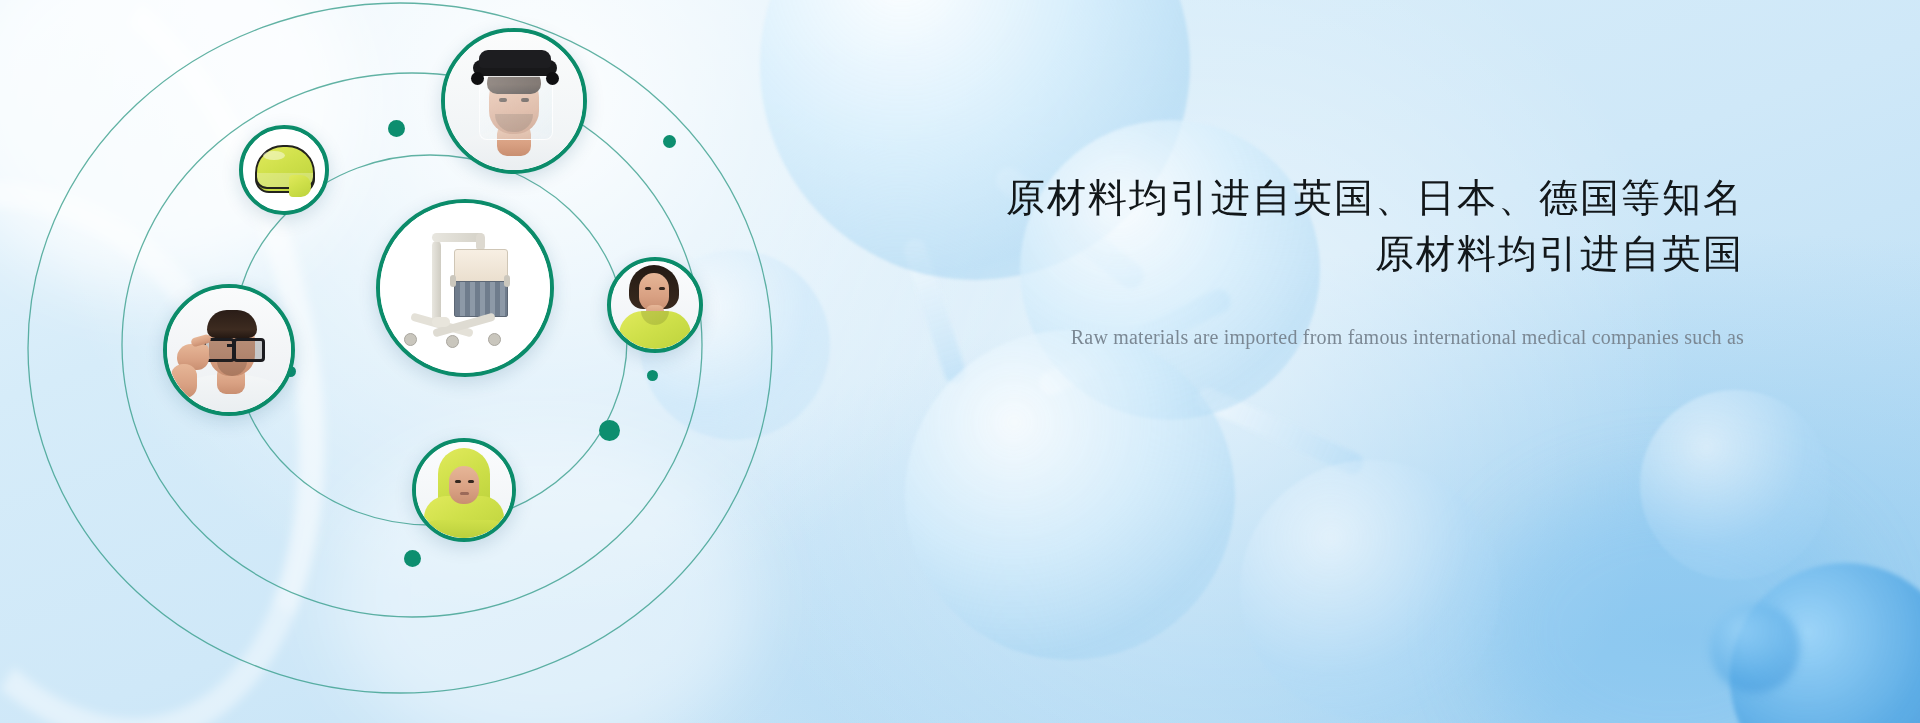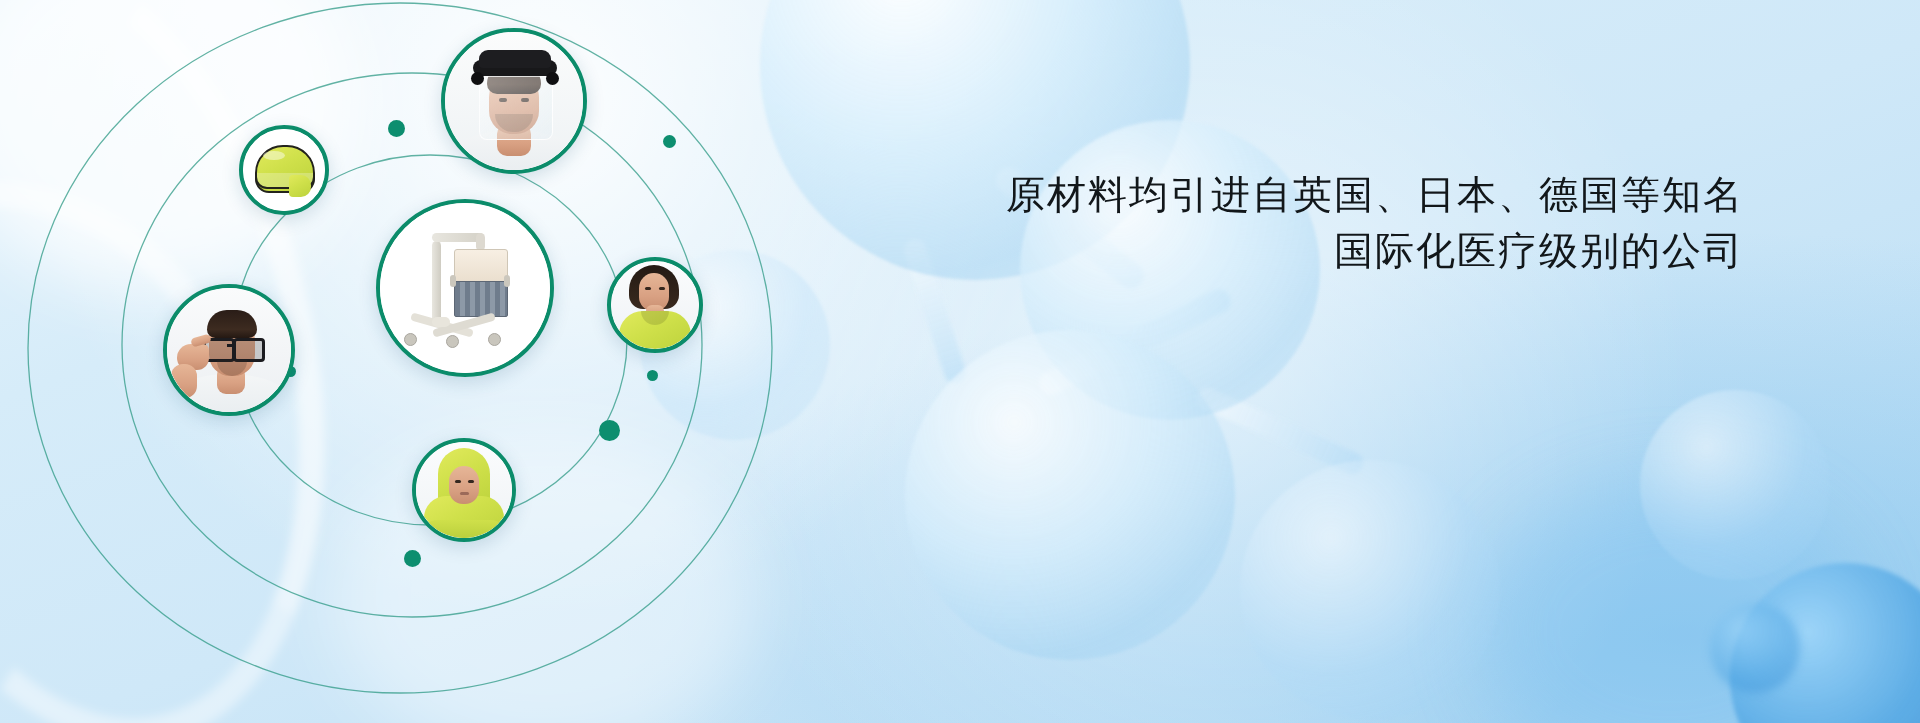--- a/index.html
+++ b/index.html
@@ -66,21 +66,21 @@
 
   
   .skin{background:linear-gradient(180deg,#e6b697 0%,#d9a183 60%,#c98f71 100%);}
   .hair{background:linear-gradient(180deg,#2a1d17 0%,#3d2b20 70%,#241812 100%);}
   .shirt-white{background:linear-gradient(180deg,#f4f6f7 0%,#e6ebee 100%);}
   .lime{background:linear-gradient(150deg,#e1ea5c 0%,#cfe04a 45%,#bcd23c 100%);}
 
   
   .copy{position:absolute;right:176px;top:170px;text-align:right;width:760px;}
   .headline{color:#12171a;font-size:39px;line-height:56px;letter-spacing:2px;
-            font-weight:400;font-family:Liberation Mono, monospace;white-space:nowrap;}
+            font-weight:400;font-family:Liberation Sans, sans-serif;white-space:nowrap;}
   .headline .l2{display:block;}
   .sub{margin-top:38px;color:#7b8894;font-family:"Liberation Serif",serif;
        font-size:20px;line-height:34px;letter-spacing:.2px;}
   .sub .s2{display:block;}
 </style>
 </head>
 <body>
 
 <div class="banner">
 
@@ -241,19 +241,20 @@
       <div style="position:absolute;left:52px;top:38px;width:6px;height:3px;border-radius:2px;background:#352820;"></div>
       <div style="position:absolute;left:44px;top:50px;width:9px;height:3px;border-radius:2px;background:#9c6a59;"></div>
 
       <div style="position:absolute;left:4px;bottom:-4px;width:88px;height:22px;border-radius:18px 18px 0 0;background:linear-gradient(180deg,#cfe04a,#b6cc3a);"></div>
     </div>
   </div>
 
   <div class="copy">
     <div class="headline">
       <span>原材料均引进自英国、日本、德国等知名</span>
-      <span class="l2">国际化医疗级别的公司</span>
+      <span class="l2">原材料均引进自英国</span>
     </div>
     <div class="sub">
+      <span>Raw materials are imported from famous international medical companies such as</span>
     </div>
   </div>
 
 </div>
 
 </body></html>

